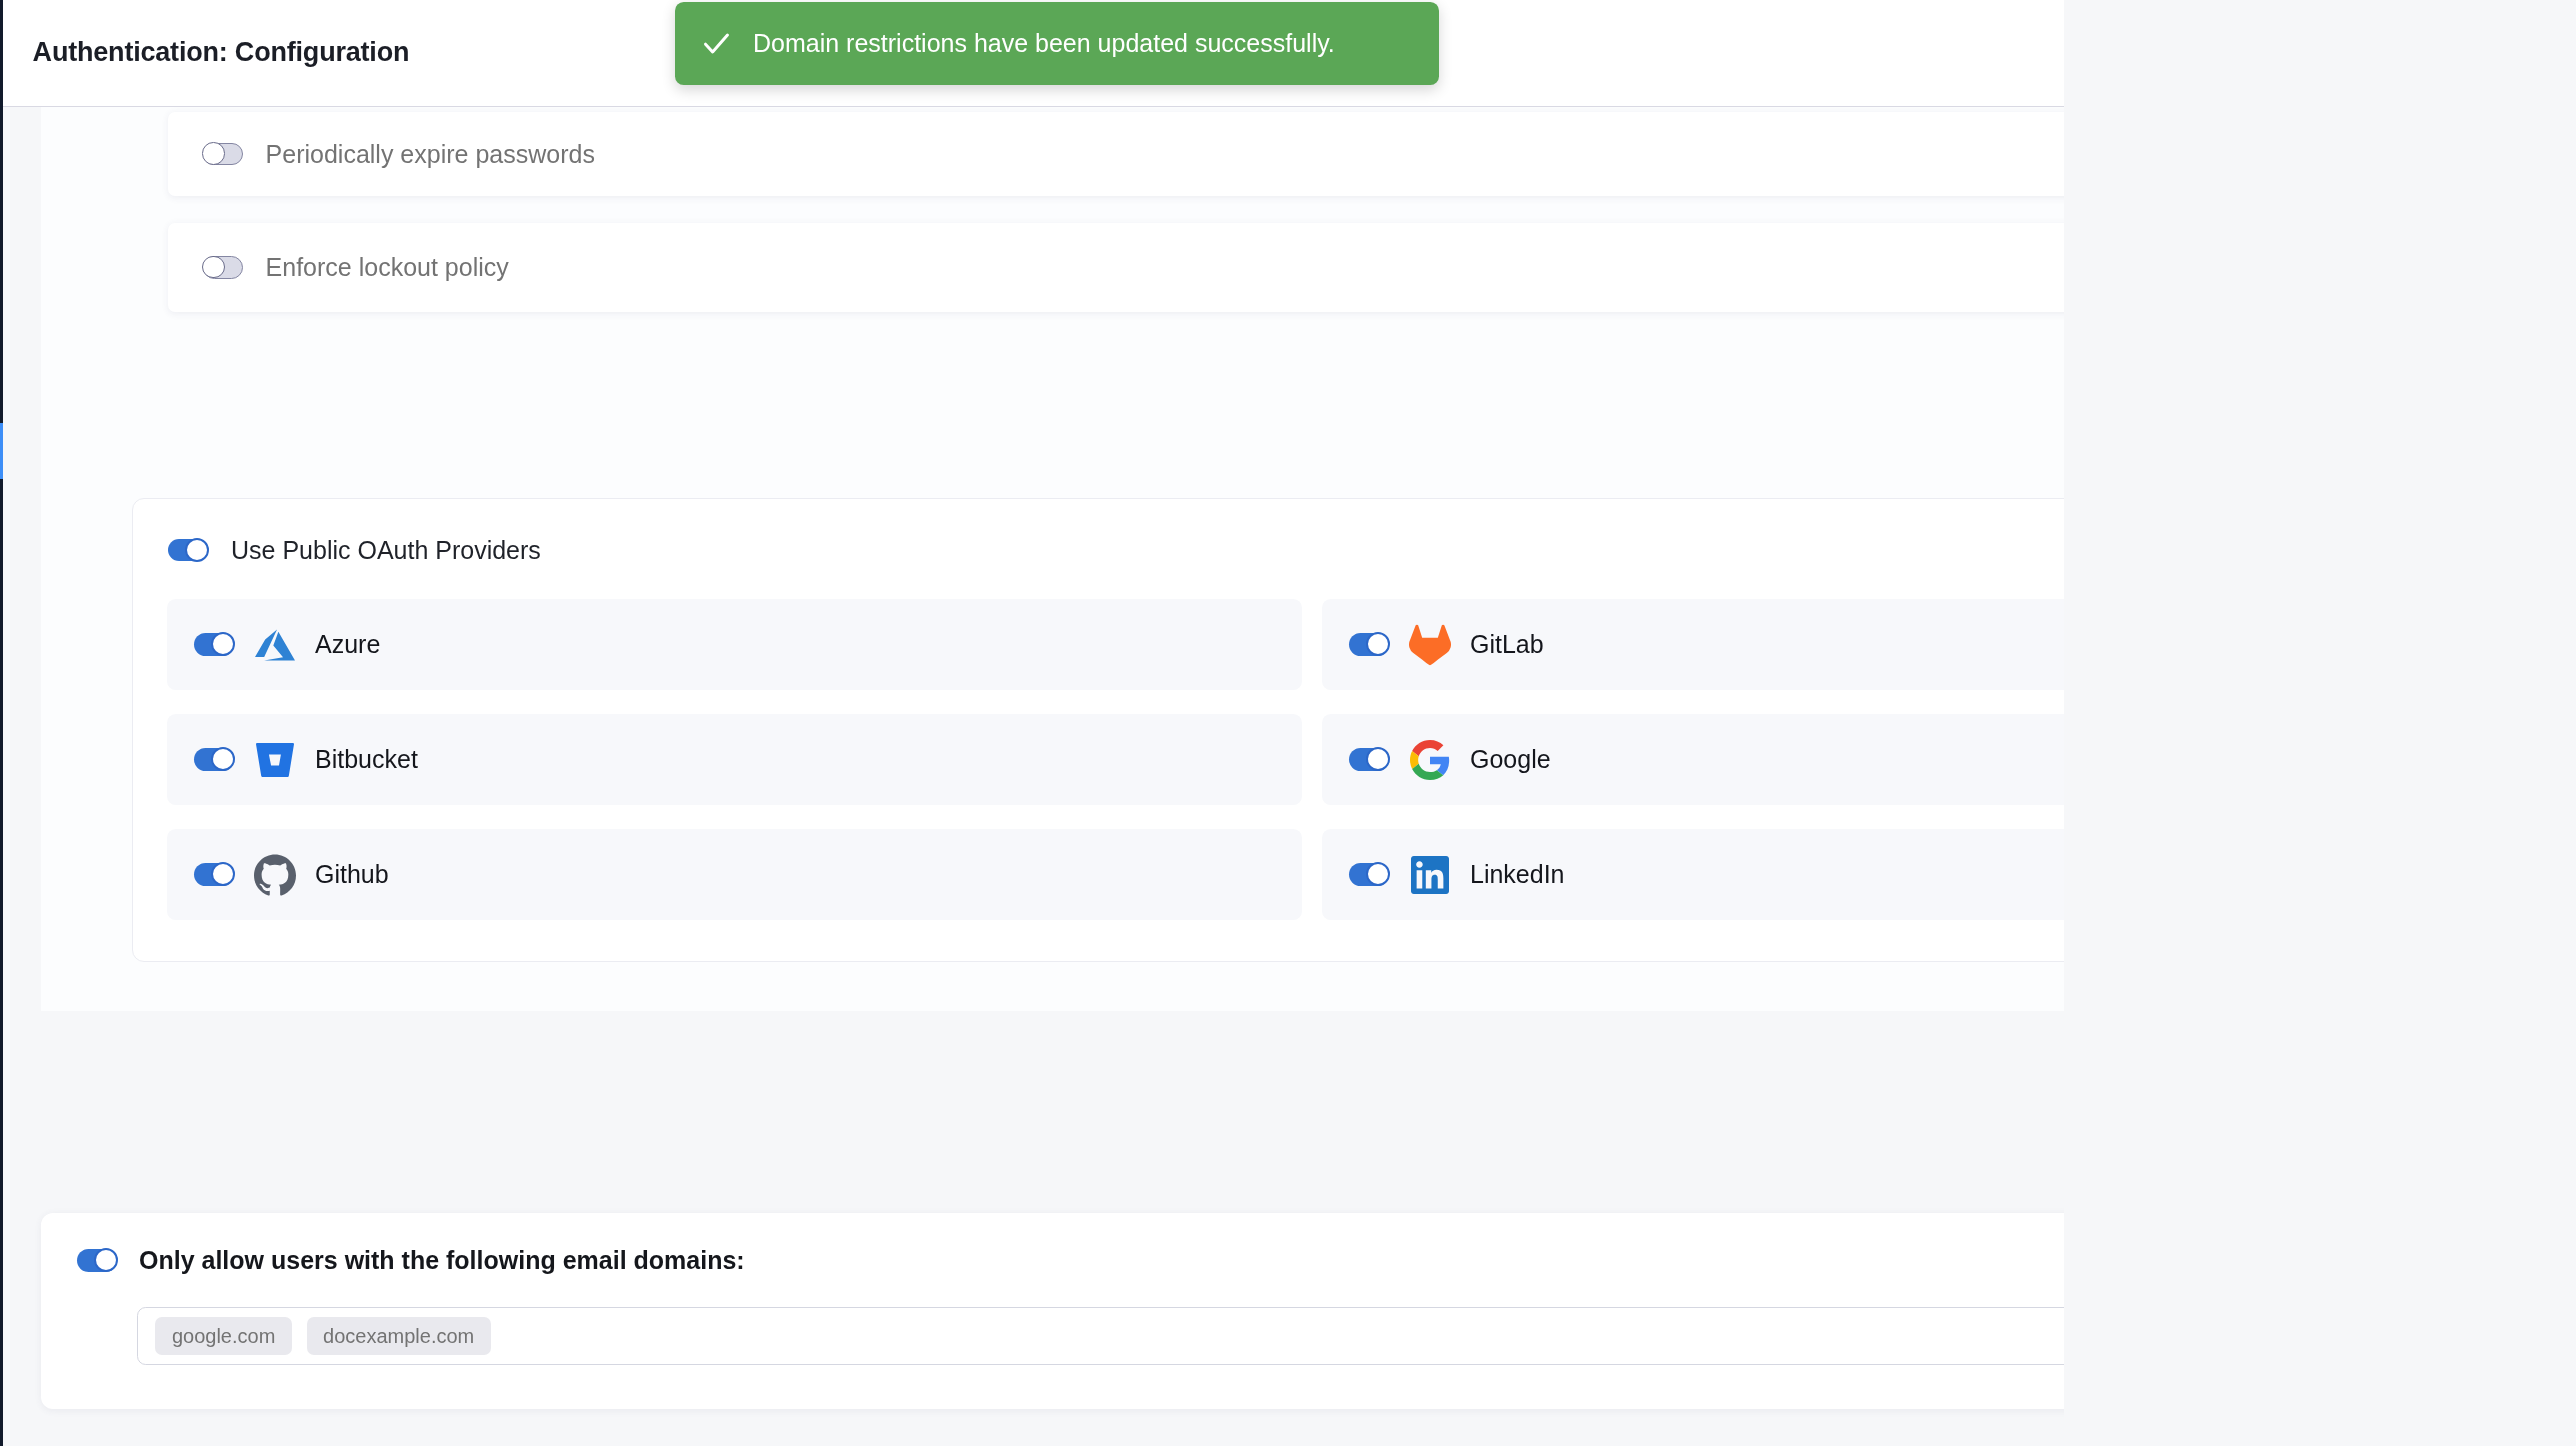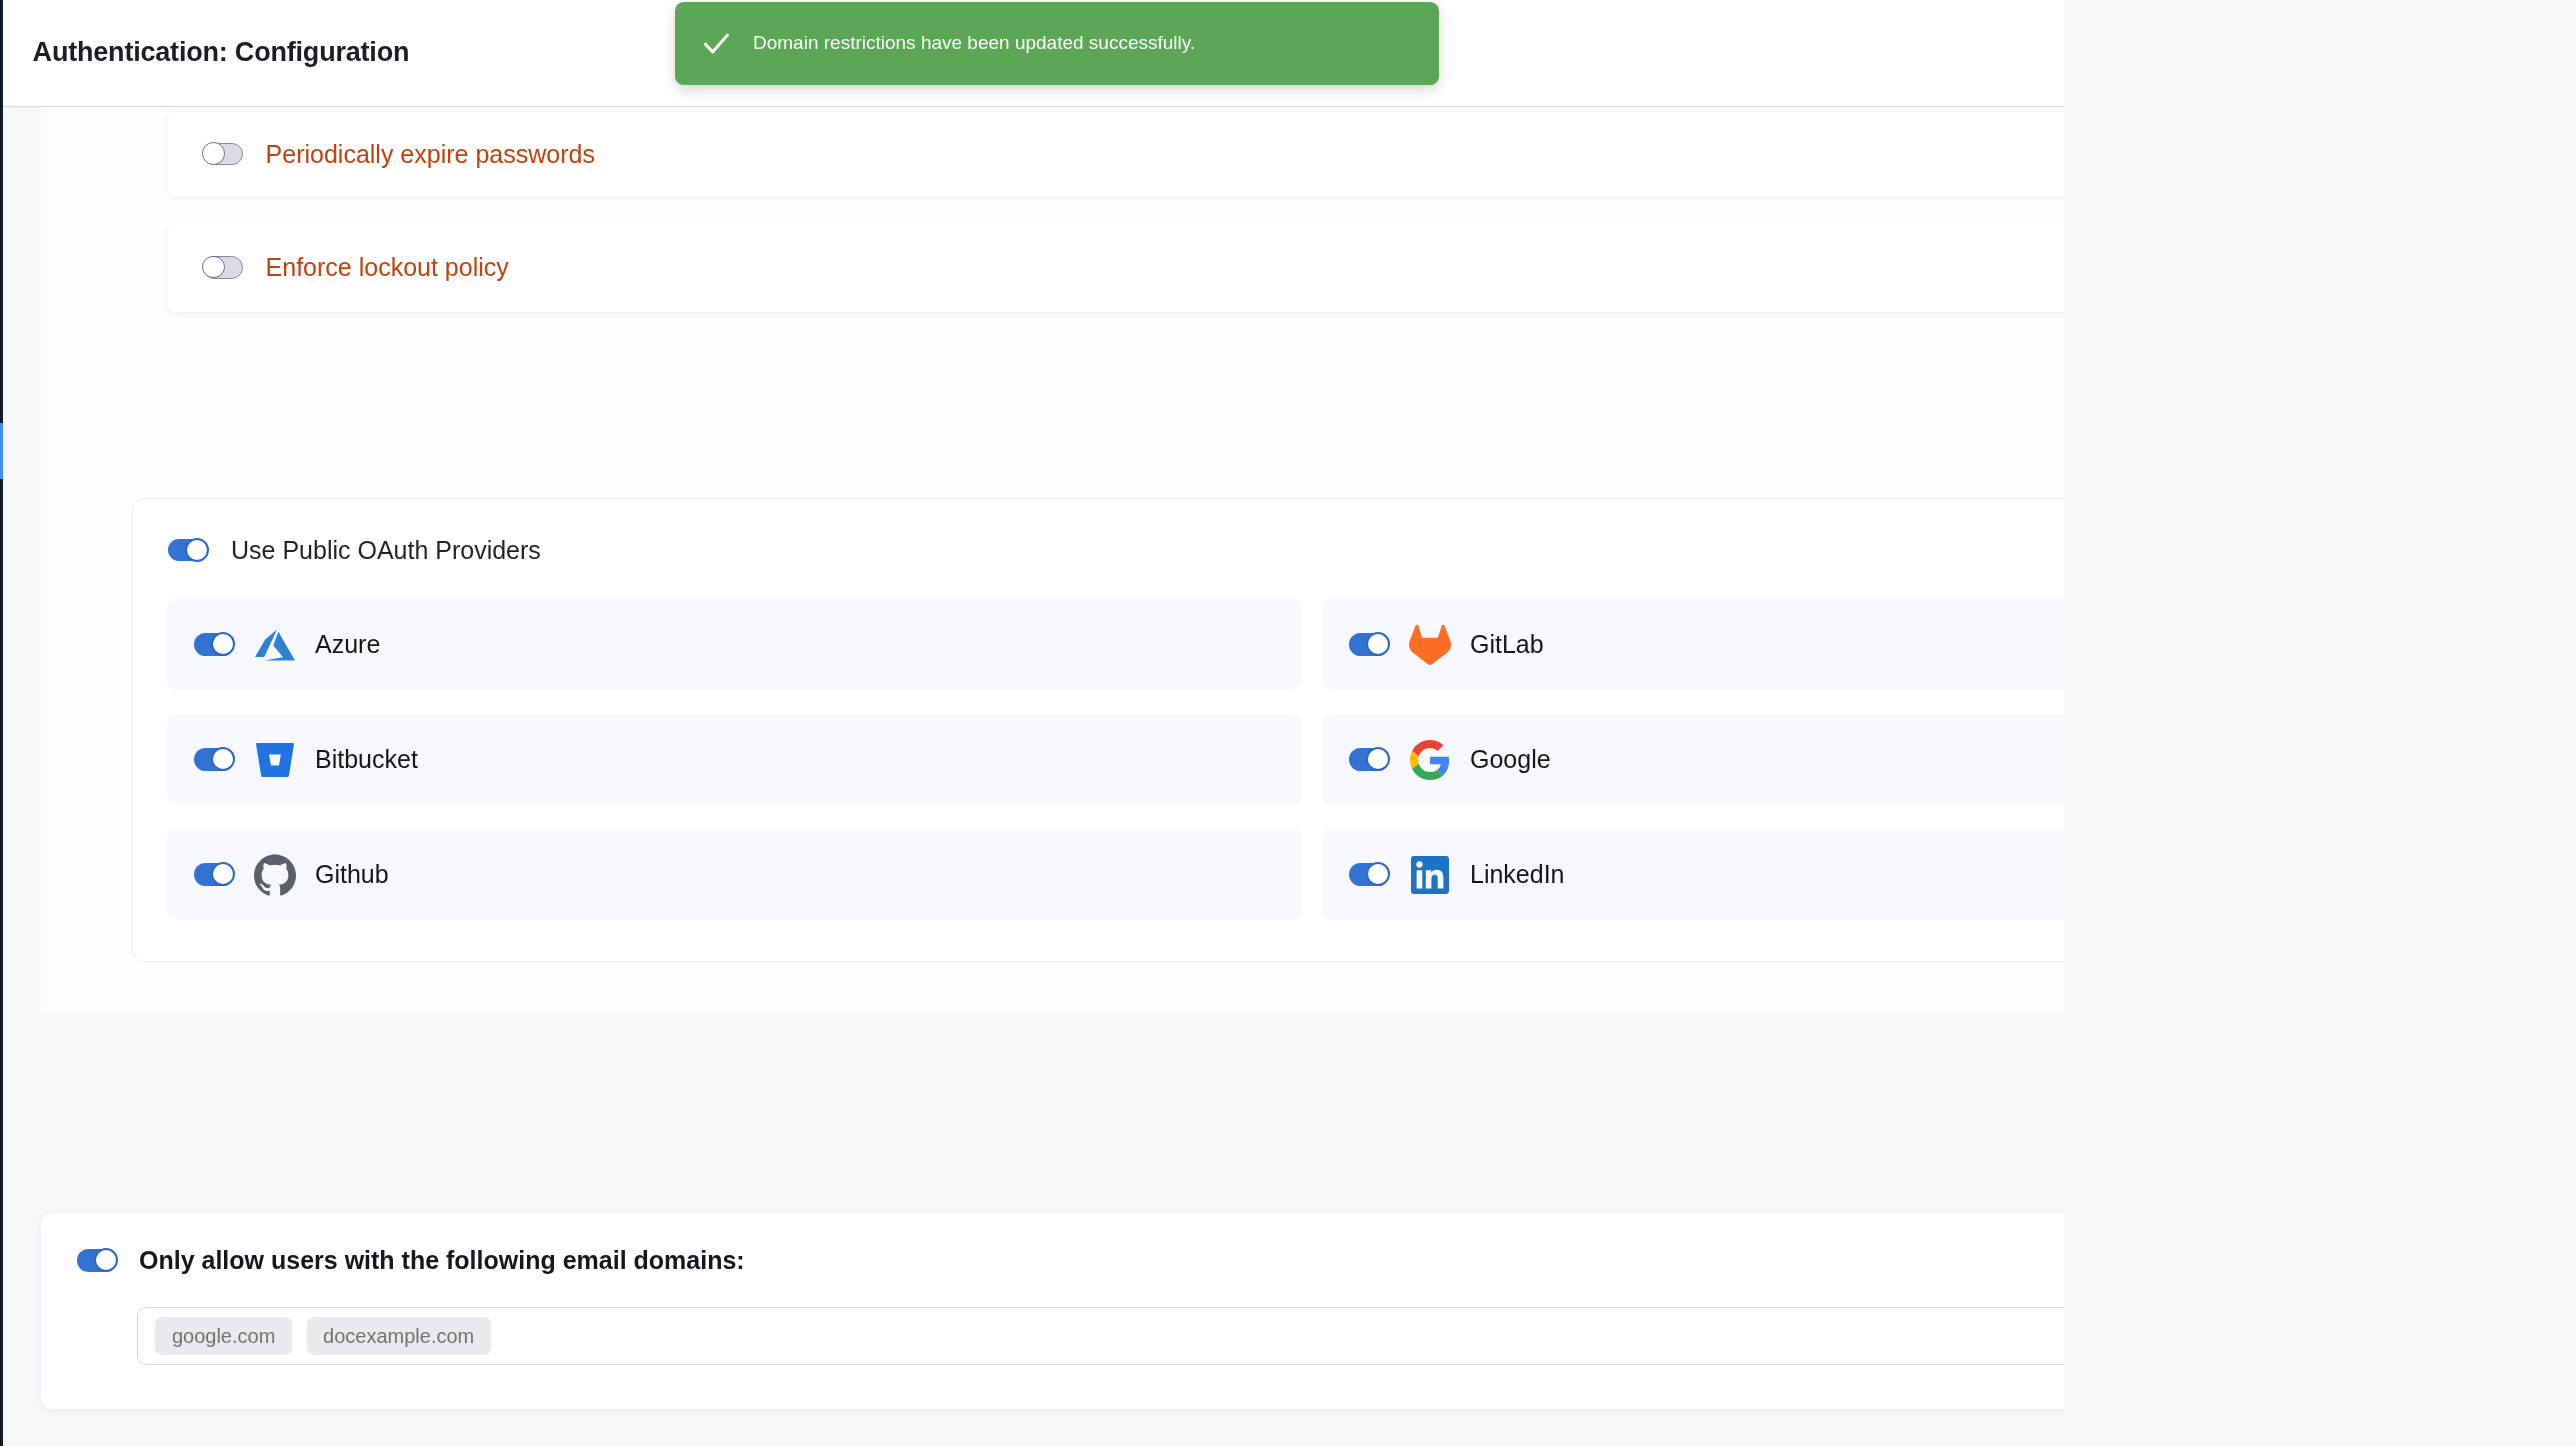--- a/index.html
+++ b/index.html
@@ -7,27 +7,27 @@
 
   
   .edge{position:absolute;left:0;top:0;width:2.6px;height:100%;background:#111a2b;z-index:50;}
   .edge-accent{position:absolute;left:0;top:423px;width:2.6px;height:56px;background:#3d8ef7;}
 
   
   header{position:absolute;left:2.6px;top:0;right:0;height:107px;background:#ffffff;border-bottom:1.7px solid #d9d9e3;box-sizing:border-box;z-index:5;}
   h1{position:absolute;left:30px;top:0;height:105px;margin:0;display:flex;align-items:center;font-size:27px;font-weight:700;color:#1b1e26;letter-spacing:-0.2px;}
 
   
-  .toast{position:absolute;left:675px;top:1.7px;width:764px;height:83px;background:#5ba756;border-radius:8.7px;display:flex;align-items:center;padding-left:26px;gap:21px;box-sizing:border-box;color:#fff;font-size:19px;box-shadow:0 4.3px 14px rgba(0,0,0,.16);z-index:10;}
+  .toast{position:absolute;left:675px;top:1.7px;width:764px;height:83px;background:#5ba756;border-radius:8.7px;display:flex;align-items:center;padding-left:26px;gap:21px;box-sizing:border-box;color:#fff;font-size:25px;box-shadow:0 4.3px 14px rgba(0,0,0,.16);z-index:10;}
 
   
   .panel{position:absolute;left:41px;top:107px;width:2440px;height:904px;background:#fcfdfe;}
 
   .row-card{position:absolute;left:127px;width:2279px;background:#fff;display:flex;align-items:center;padding-left:35px;gap:22.6px;box-sizing:border-box;border-radius:7px;box-shadow:0 1.7px 7.8px rgba(70,70,110,.08);}
-  .row-card .row-label{font-size:25px;color:#c2410c;}
+  .row-card .row-label{font-size:25px;color:#737373;}
   .chevron{position:absolute;right:40px;top:50%;transform:translateY(-50%);cursor:pointer;}
 
   
   .switch{position:relative;display:inline-block;width:40px;height:22.6px;border-radius:12px;flex:none;cursor:pointer;box-sizing:border-box;}
   .switch.off{background:#dadbe7;border:1.7px solid #8486a2;}
   .switch.off .knob{position:absolute;left:-1.7px;top:-1.7px;width:22.6px;height:22.6px;border-radius:50%;background:#fff;border:1.7px solid #696b8a;box-sizing:border-box;}
   .switch.on{background:#3273d2;}
   .switch.on .knob{position:absolute;right:-0.9px;top:-0.9px;width:24px;height:24px;border-radius:50%;background:#fff;border:2.6px solid #2c67c8;box-sizing:border-box;}
 
   

